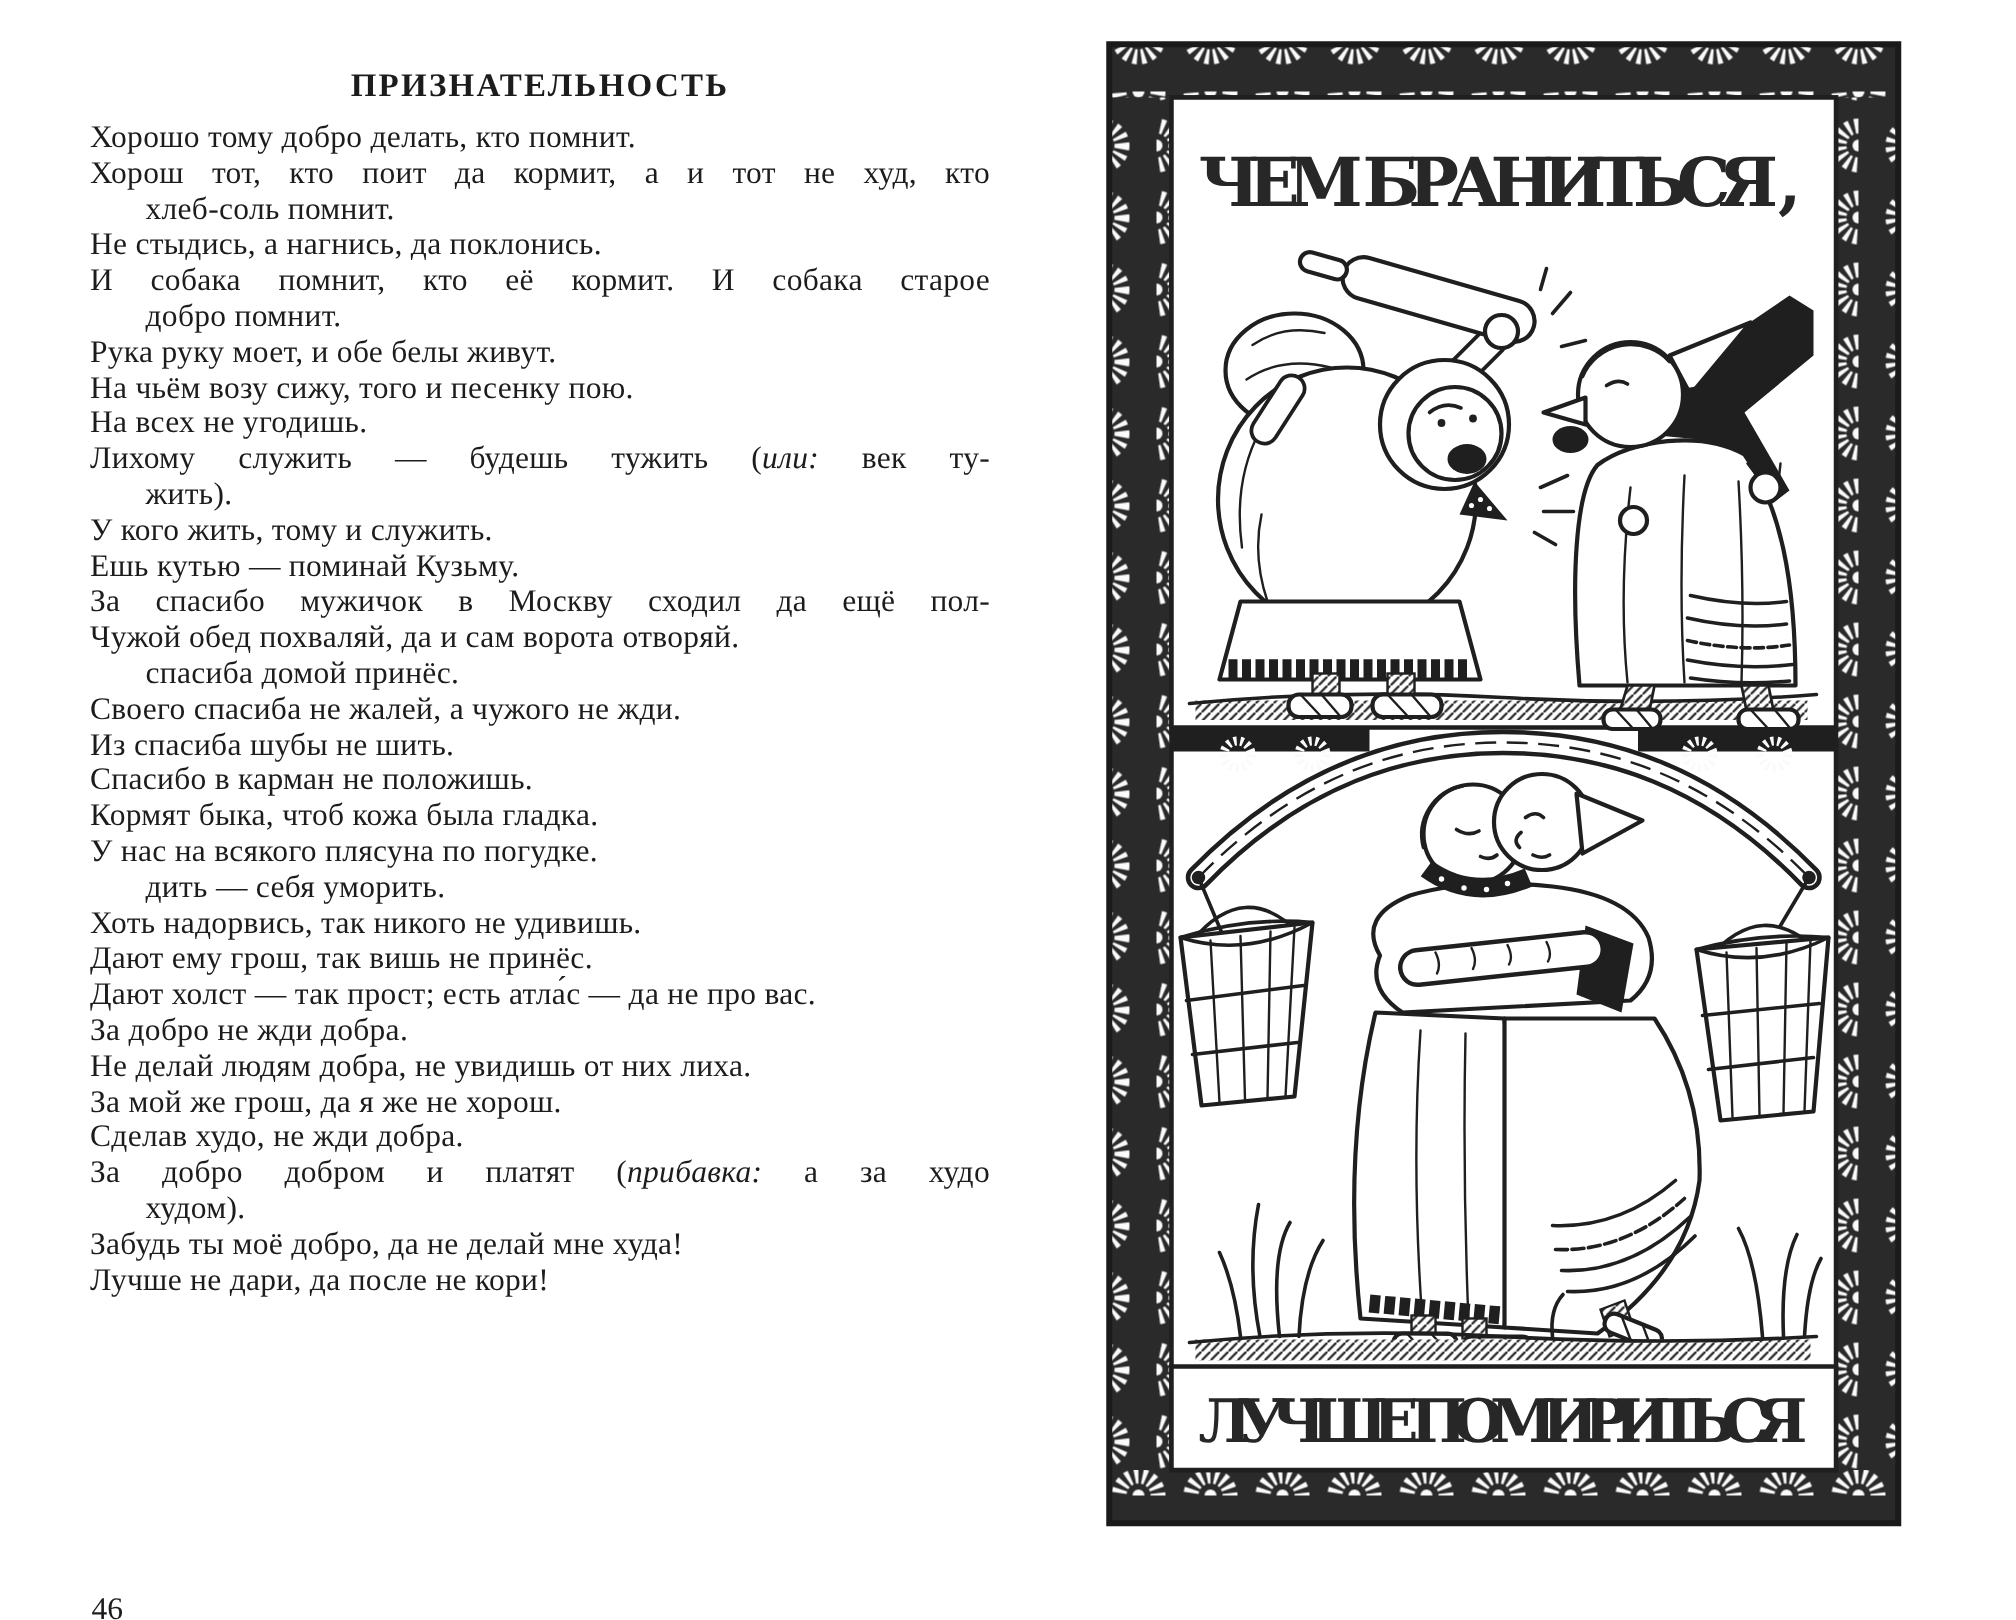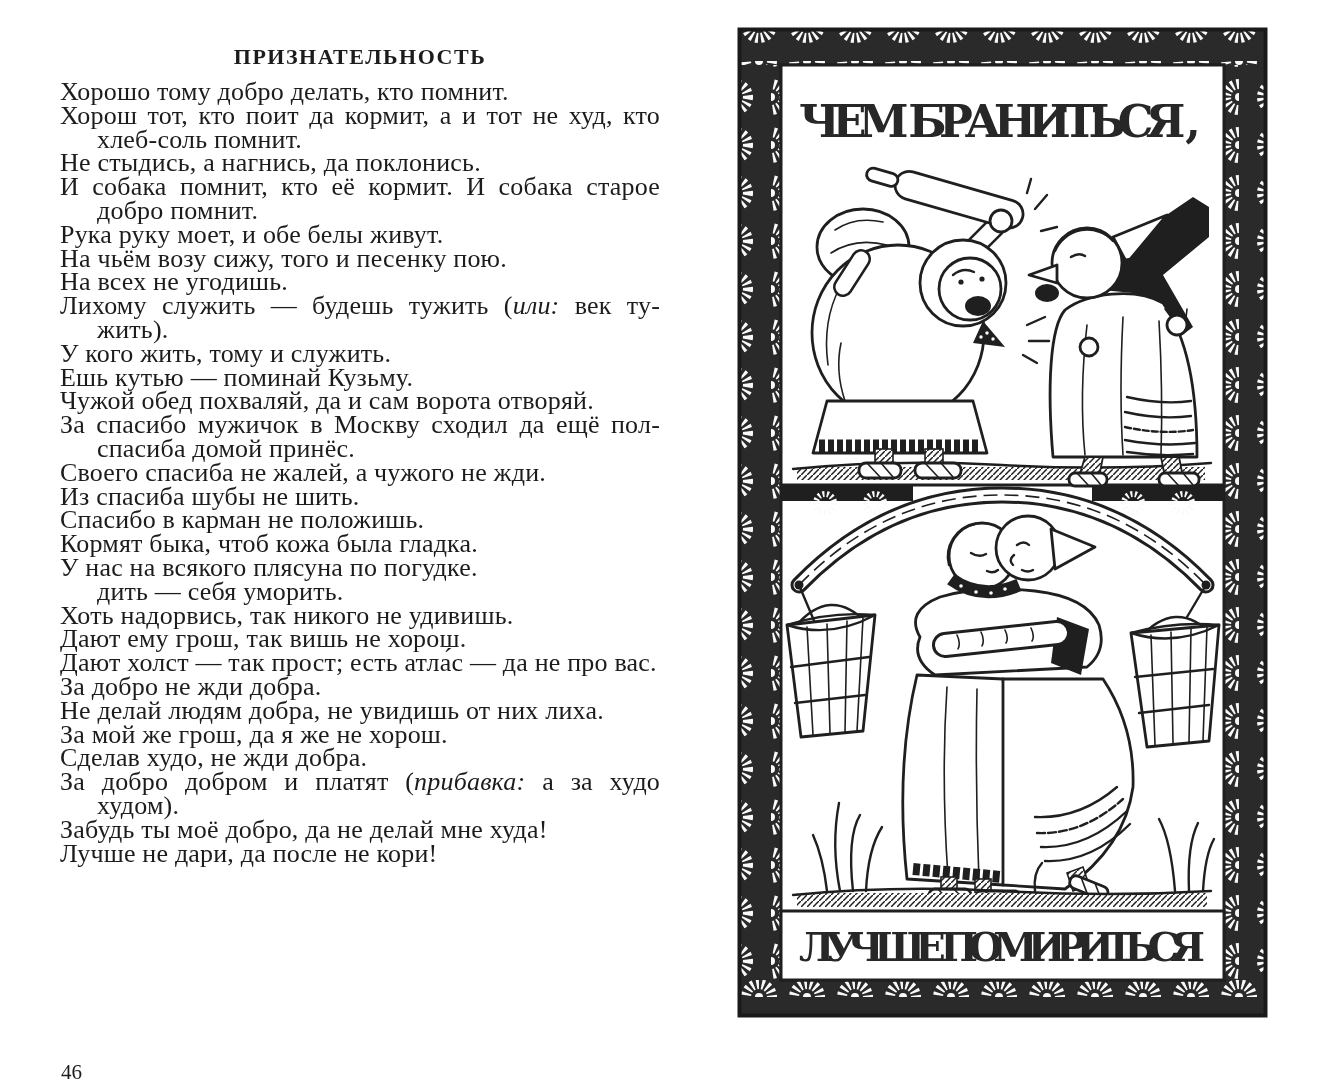--- a/index.html
+++ b/index.html
@@ -6,21 +6,21 @@
   body{
     width:1344px;height:1080px;position:relative;overflow:hidden;
     background:#ffffff;color:#1c1c1c;
     font-family:"Liberation Serif", serif;
   }
   .text-col{position:absolute;left:60px;top:44px;width:600px;}
   .title{
     font-size:22px;font-weight:bold;text-align:center;
     letter-spacing:1.5px;margin:0 0 10px 0;line-height:26px;
   }
-  .lines{font-size:26px;line-height:23.8px;letter-spacing:0.2px;}
+  .lines{font-size:21px;line-height:23.8px;letter-spacing:0.2px;}
   .line{padding-left:37px;text-indent:-37px;white-space:nowrap;}
   .line.fill{white-space:normal;text-align:justify;text-align-last:justify;}
   .line.indent{text-indent:0;}
   .it{font-style:italic;}
   .page-num{position:absolute;left:61px;top:1060px;font-size:21px;}
   .illus{position:absolute;left:735px;top:25px;width:535px;height:995px;}
   .ln{fill:none;stroke:#1f1f1f;stroke-width:2.4;stroke-linecap:round;stroke-linejoin:round;}
   .lt{fill:none;stroke:#1f1f1f;stroke-width:1.6;stroke-linecap:round;}
   .sh{fill:#ffffff;stroke:#1f1f1f;stroke-width:2.8;stroke-linejoin:round;}
   .ink{fill:#1f1f1f;stroke:none;}
@@ -38,31 +38,31 @@
       <div class="line"><span>Не стыдись, а нагнись, да поклонись.</span></div>
       <div class="line fill"><span>И собака помнит, кто её кормит. И собака старое</span></div>
       <div class="line indent"><span>добро помнит.</span></div>
       <div class="line"><span>Рука руку моет, и обе белы живут.</span></div>
       <div class="line"><span>На чьём возу сижу, того и песенку пою.</span></div>
       <div class="line"><span>На всех не угодишь.</span></div>
       <div class="line fill"><span>Лихому служить — будешь тужить (</span><span class="it">или:</span><span> век ту-</span></div>
       <div class="line indent"><span>жить).</span></div>
       <div class="line"><span>У кого жить, тому и служить.</span></div>
       <div class="line"><span>Ешь кутью — поминай Кузьму.</span></div>
+      <div class="line fill"><span>За спасибо мужичок в Москву сходил да ещё пол-</span></div>
       <div class="line"><span>Чужой обед похваляй, да и сам ворота отворяй.</span></div>
-      <div class="line fill"><span>За спасибо мужичок в Москву сходил да ещё пол-</span></div>
       <div class="line indent"><span>спасиба домой принёс.</span></div>
       <div class="line"><span>Своего спасиба не жалей, а чужого не жди.</span></div>
       <div class="line"><span>Из спасиба шубы не шить.</span></div>
       <div class="line"><span>Спасибо в карман не положишь.</span></div>
       <div class="line"><span>Кормят быка, чтоб кожа была гладка.</span></div>
       <div class="line"><span>У нас на всякого плясуна по погудке.</span></div>
       <div class="line indent"><span>дить — себя уморить.</span></div>
       <div class="line"><span>Хоть надорвись, так никого не удивишь.</span></div>
-      <div class="line"><span>Дают ему грош, так вишь не хорош.</span></div>
+      <div class="line"><span>Дают ему грош, так вишь не принёс.</span></div>
       <div class="line"><span>Дают холст — так прост; есть атла́с — да не про вас.</span></div>
       <div class="line"><span>За добро не жди добра.</span></div>
       <div class="line"><span>Не делай людям добра, не увидишь от них лиха.</span></div>
       <div class="line"><span>За мой же грош, да я же не хорош.</span></div>
       <div class="line"><span>Сделав худо, не жди добра.</span></div>
       <div class="line fill"><span>За добро добром и платят (</span><span class="it">прибавка:</span><span> а за худо</span></div>
       <div class="line indent"><span>худом).</span></div>
       <div class="line"><span>Забудь ты моё добро, да не делай мне худа!</span></div>
       <div class="line"><span>Лучше не дари, да после не кори!</span></div>
     </div>

